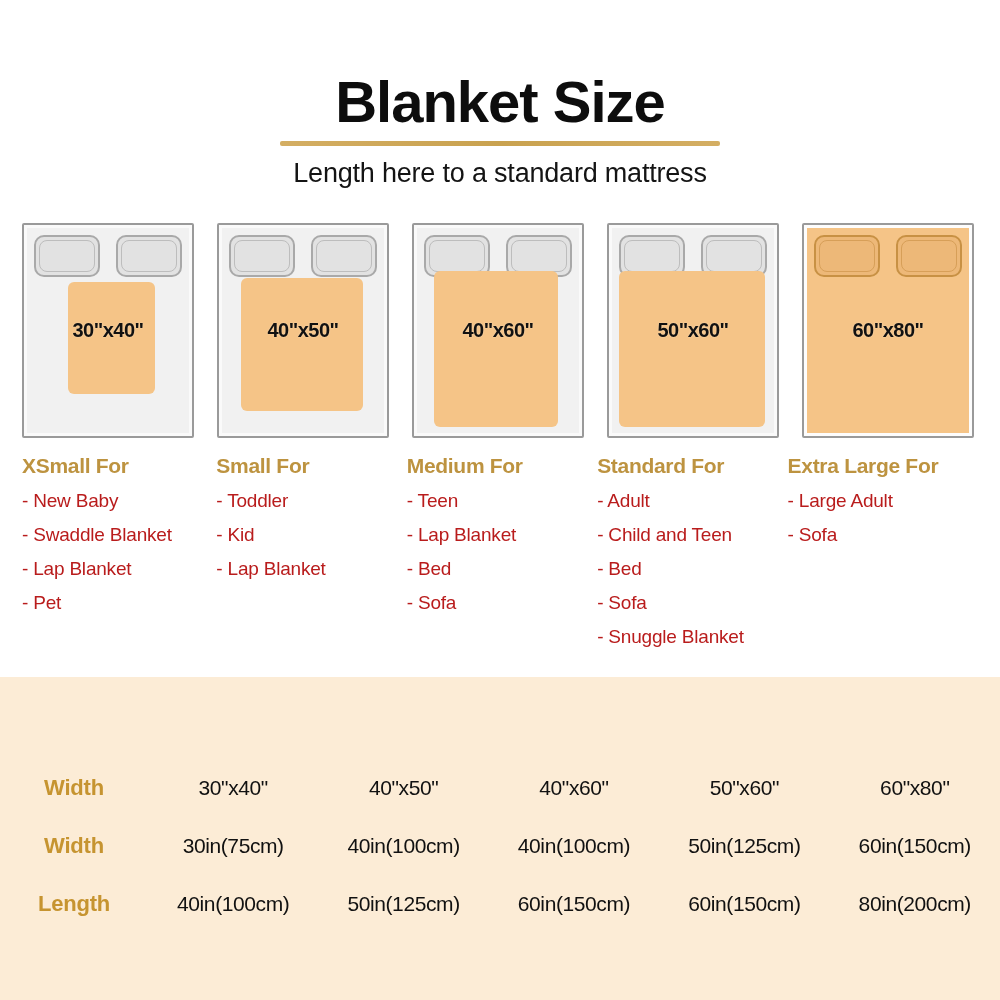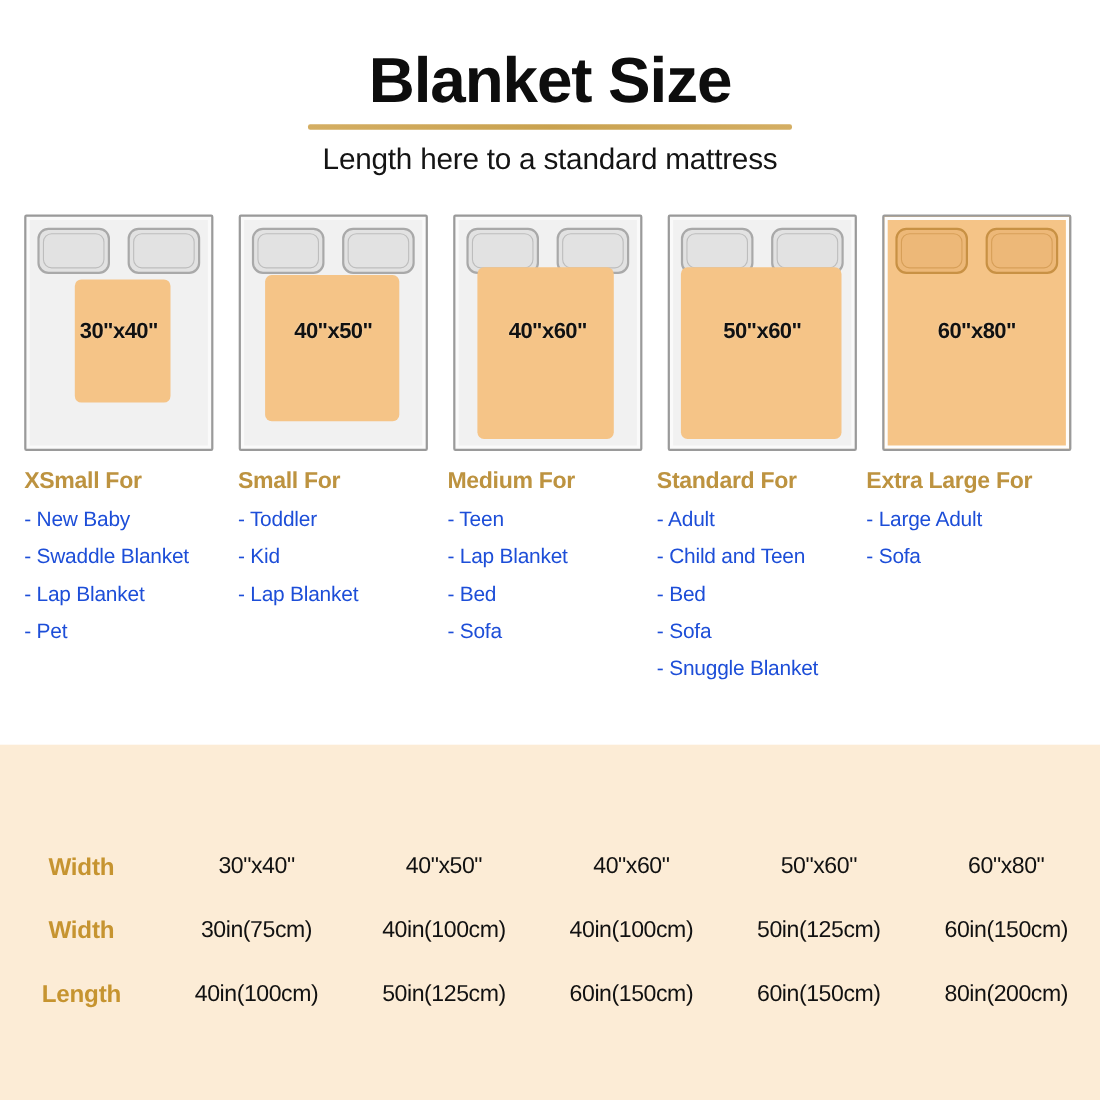--- a/index.html
+++ b/index.html
@@ -23,20 +23,21 @@
   }
   .title {
     font-size: 58px;
     font-weight: bold;
     color: #0d0d0d;
     letter-spacing: -1px;
     line-height: 1.05;
     display: inline-block;
     position: relative;
     padding: 0 6px 6px 6px;
+    margin-top: 28px;
   }
   .title-rule {
     width: 440px;
     height: 5px;
     background: linear-gradient(90deg, #d4ae63 0%, #c9a24f 50%, #d4ae63 100%);
     margin: 2px auto 0 auto;
     border-radius: 2px;
   }
   .subtitle {
     font-size: 27px;
@@ -133,21 +134,21 @@
   .list-col:nth-child(1) { width: 200px; }
   .list-head {
     font-size: 21px;
     font-weight: bold;
     color: #bd9340;
     margin-bottom: 12px;
     letter-spacing: -0.3px;
   }
   .list-item {
     font-size: 19px;
-    color: #1d4ed8;
+    color: #b91c1c;
     margin-bottom: 12px;
     letter-spacing: -0.2px;
     white-space: nowrap;
   }
 
   
   .table-panel {
     position: absolute;
     left: 0;
     right: 0;

